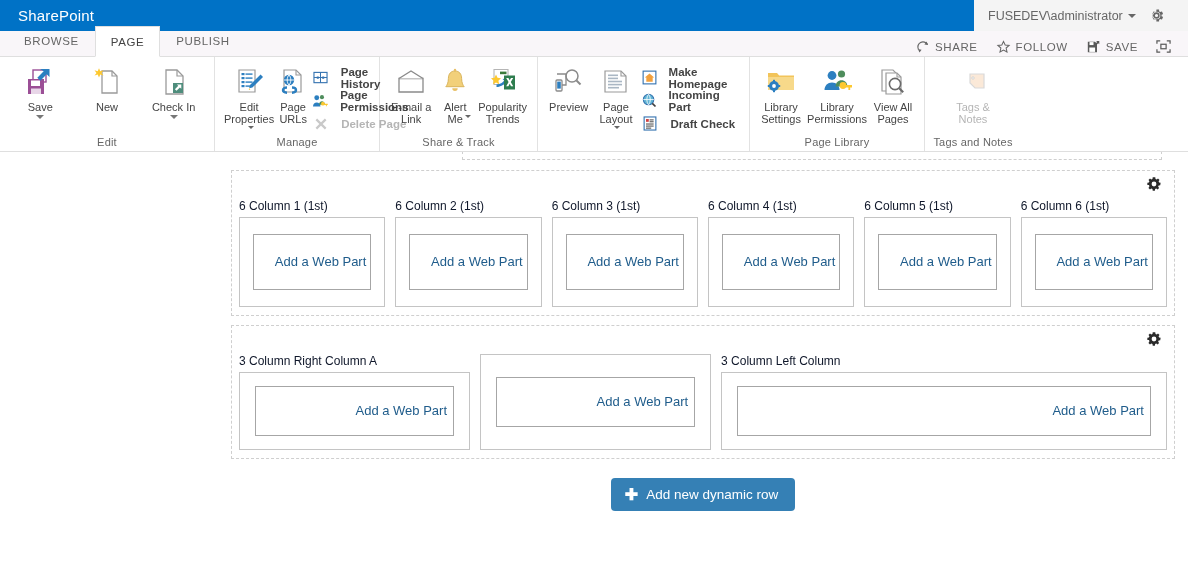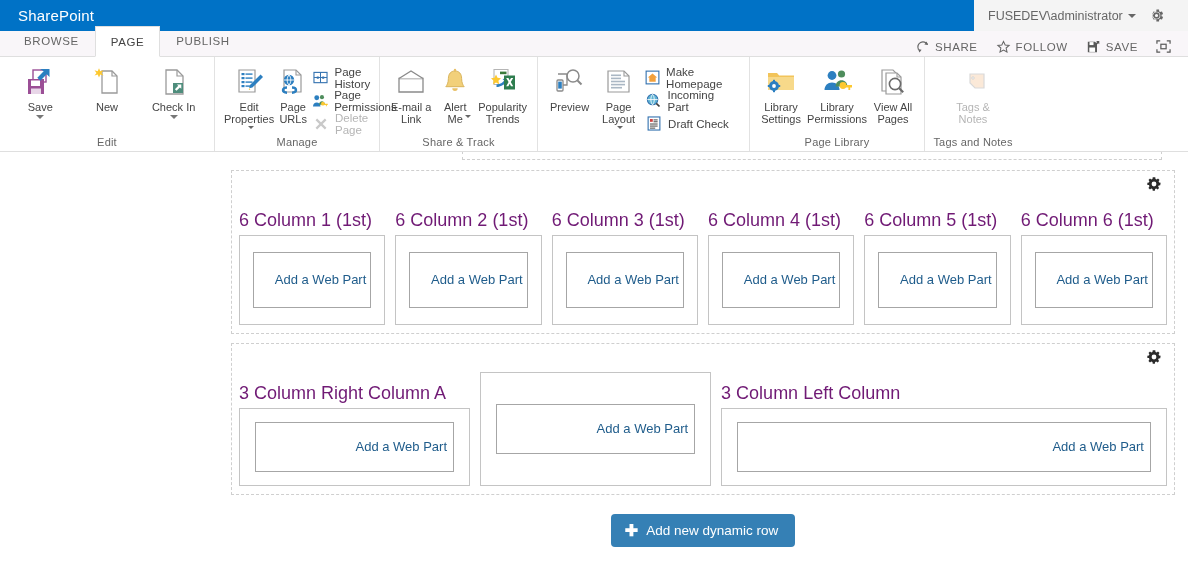--- a/index.html
+++ b/index.html
@@ -172,26 +172,27 @@
     border-left: 4px solid transparent;
     border-right: 4px solid transparent;
     border-top: 4px solid #777;
     margin: 2px auto 0 auto;
   }
 
   .small-col { display: flex; flex-direction: column; justify-content: flex-start; padding-top: 4px; }
   .small-btn {
     display: flex;
     align-items: center;
-    gap: 6px;
+    gap: 12px;
     padding: 2px 6px 2px 2px;
     font-size: 11.5px;
     color: #444444;
     cursor: pointer;
     height: 23px;
+    font-weight: bold;
   }
   .small-btn .sico { width: 17px; height: 17px; display:flex; align-items:center; justify-content:center; }
   .small-btn.disabled { color: #b5b5b5; cursor: default; }
 
   
   .content {
     position: relative;
     height: 456px;
     background: #ffffff;
     overflow: hidden;
@@ -228,25 +229,24 @@
   .cols {
     display: flex;
     padding: 0 2px;
   }
   .col {
     padding: 0 5px;
     display: flex;
     flex-direction: column;
   }
   .col-title {
-    font-size: 18px;
-    color: #701a75;
+    font-size: 12px;
+    color: #0f172a;
     margin-bottom: 4px;
     white-space: nowrap;
-    margin-top: 11px;
   }
   .col-box {
     border: 1px solid #c4c4c4;
     background: #ffffff;
     flex: 1;
     display: flex;
     align-items: center;
     justify-content: center;
     padding: 22px 16px;
   }

